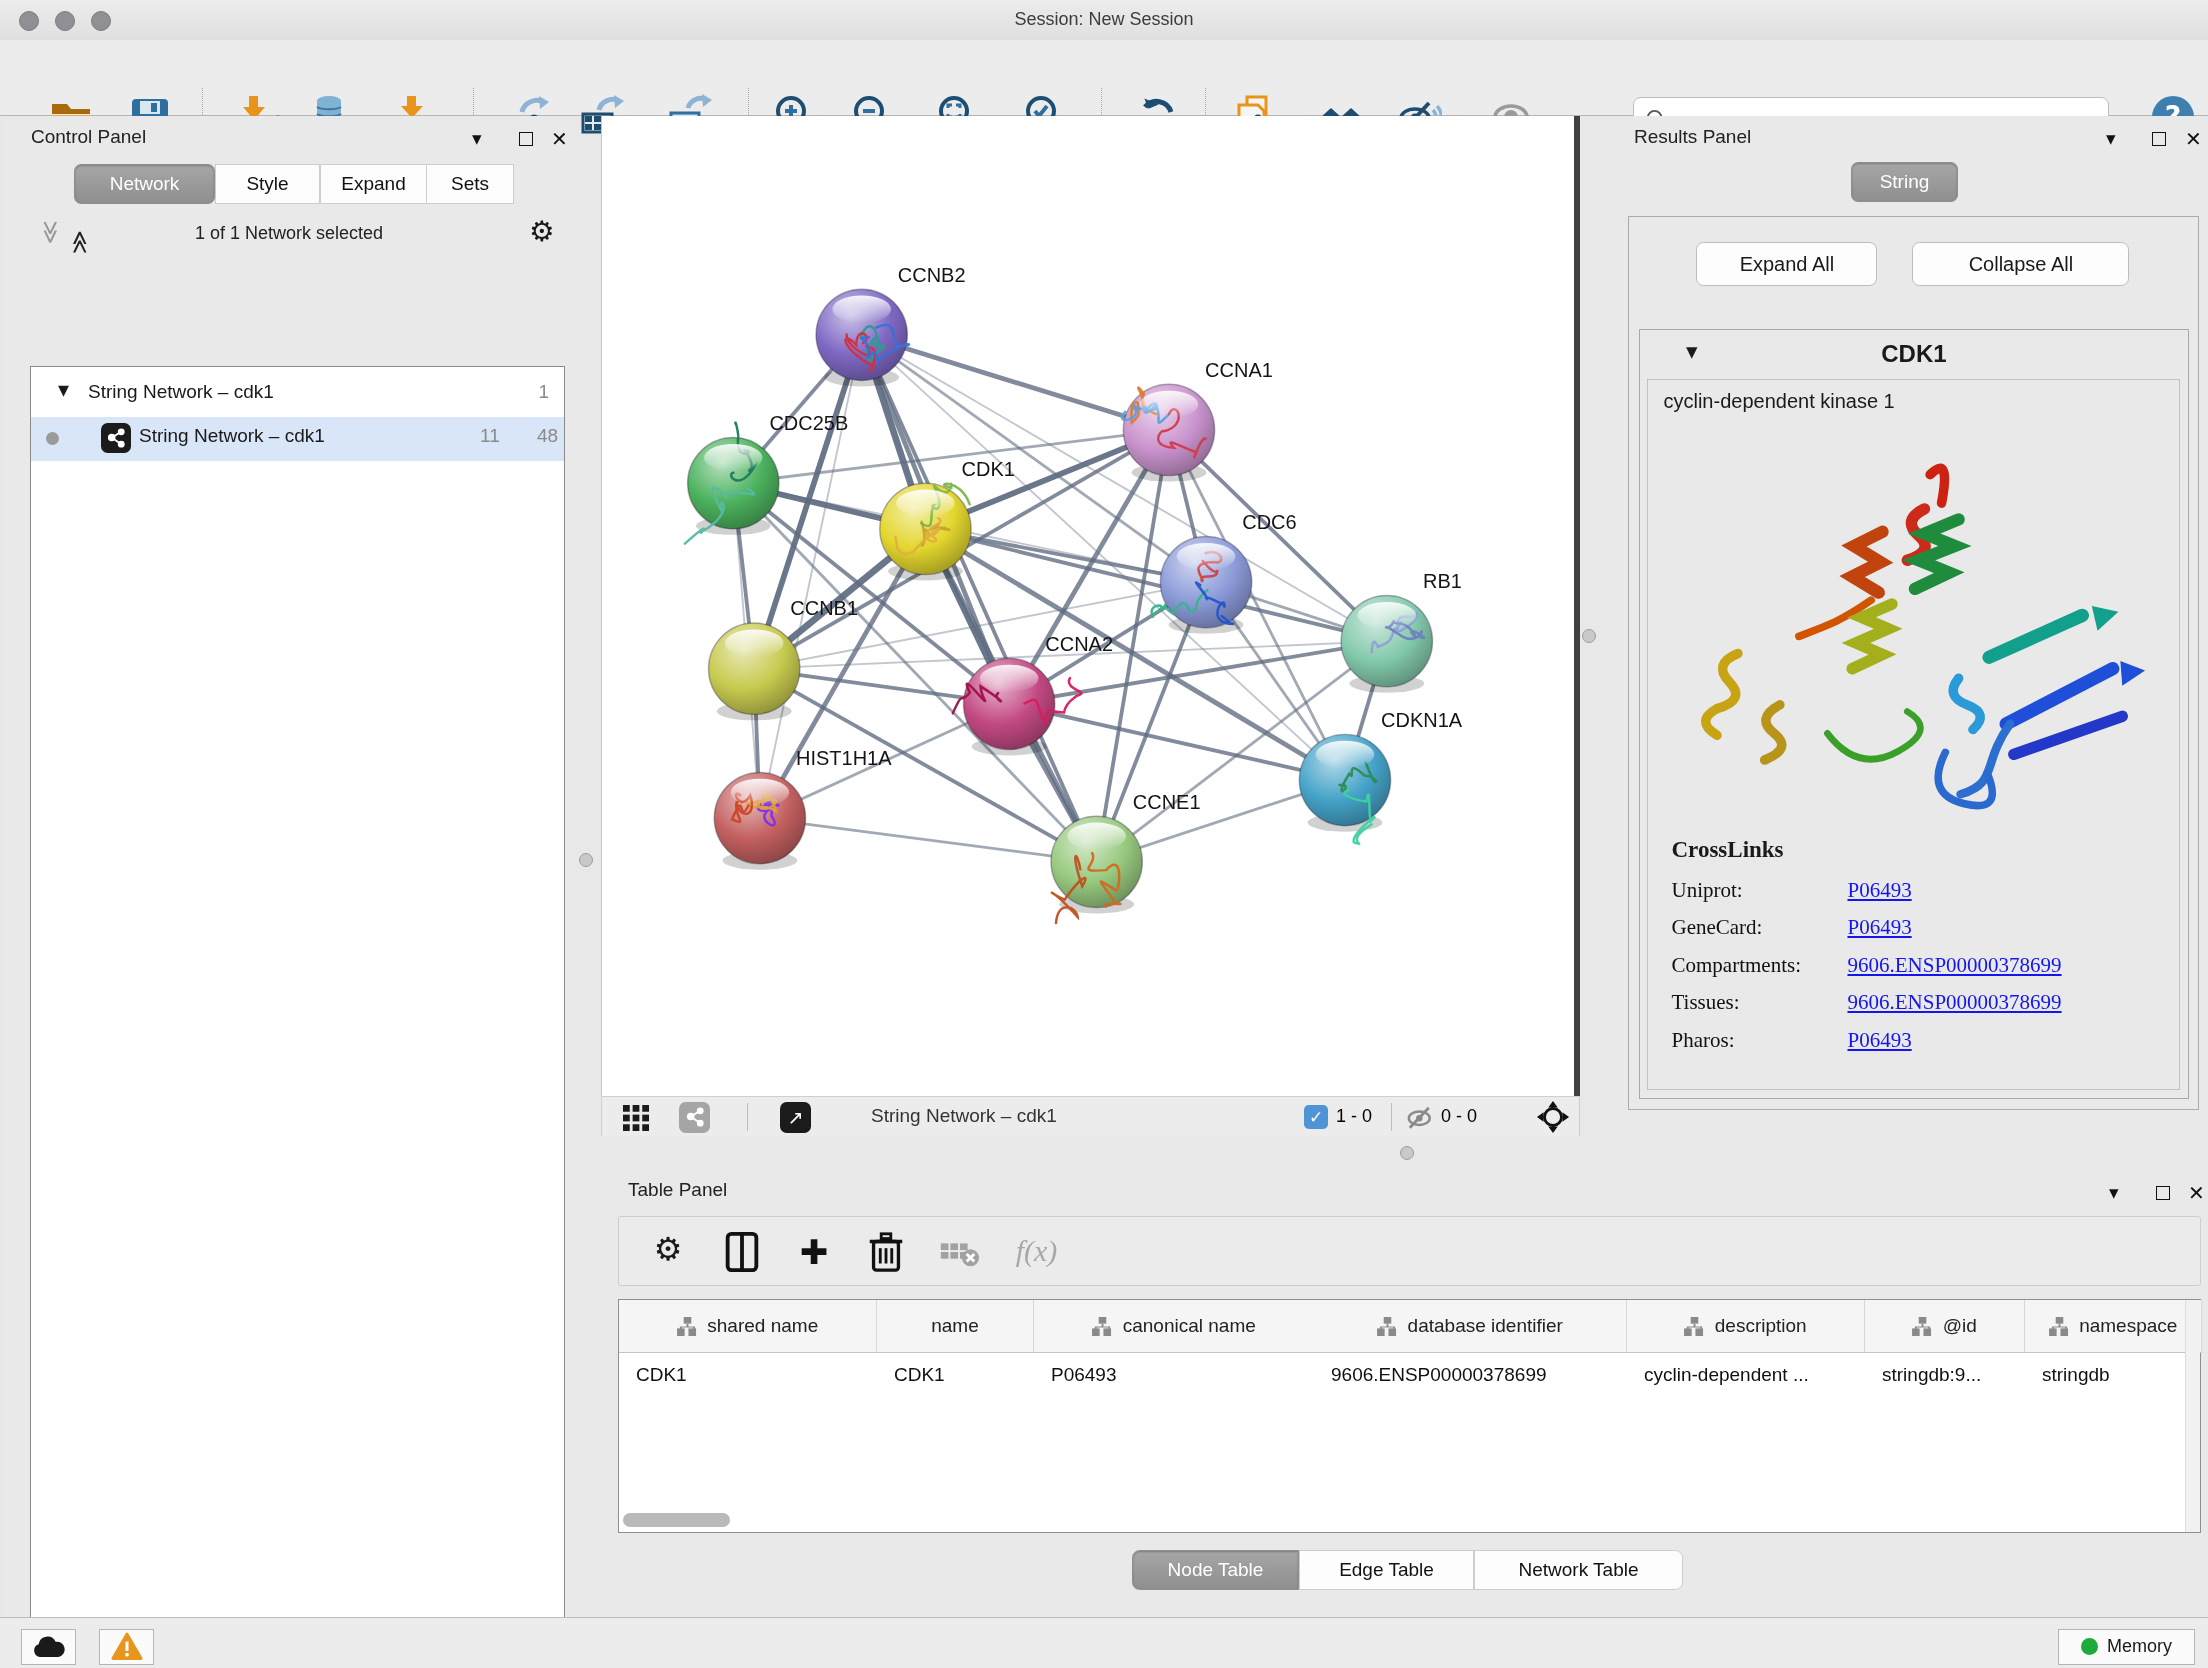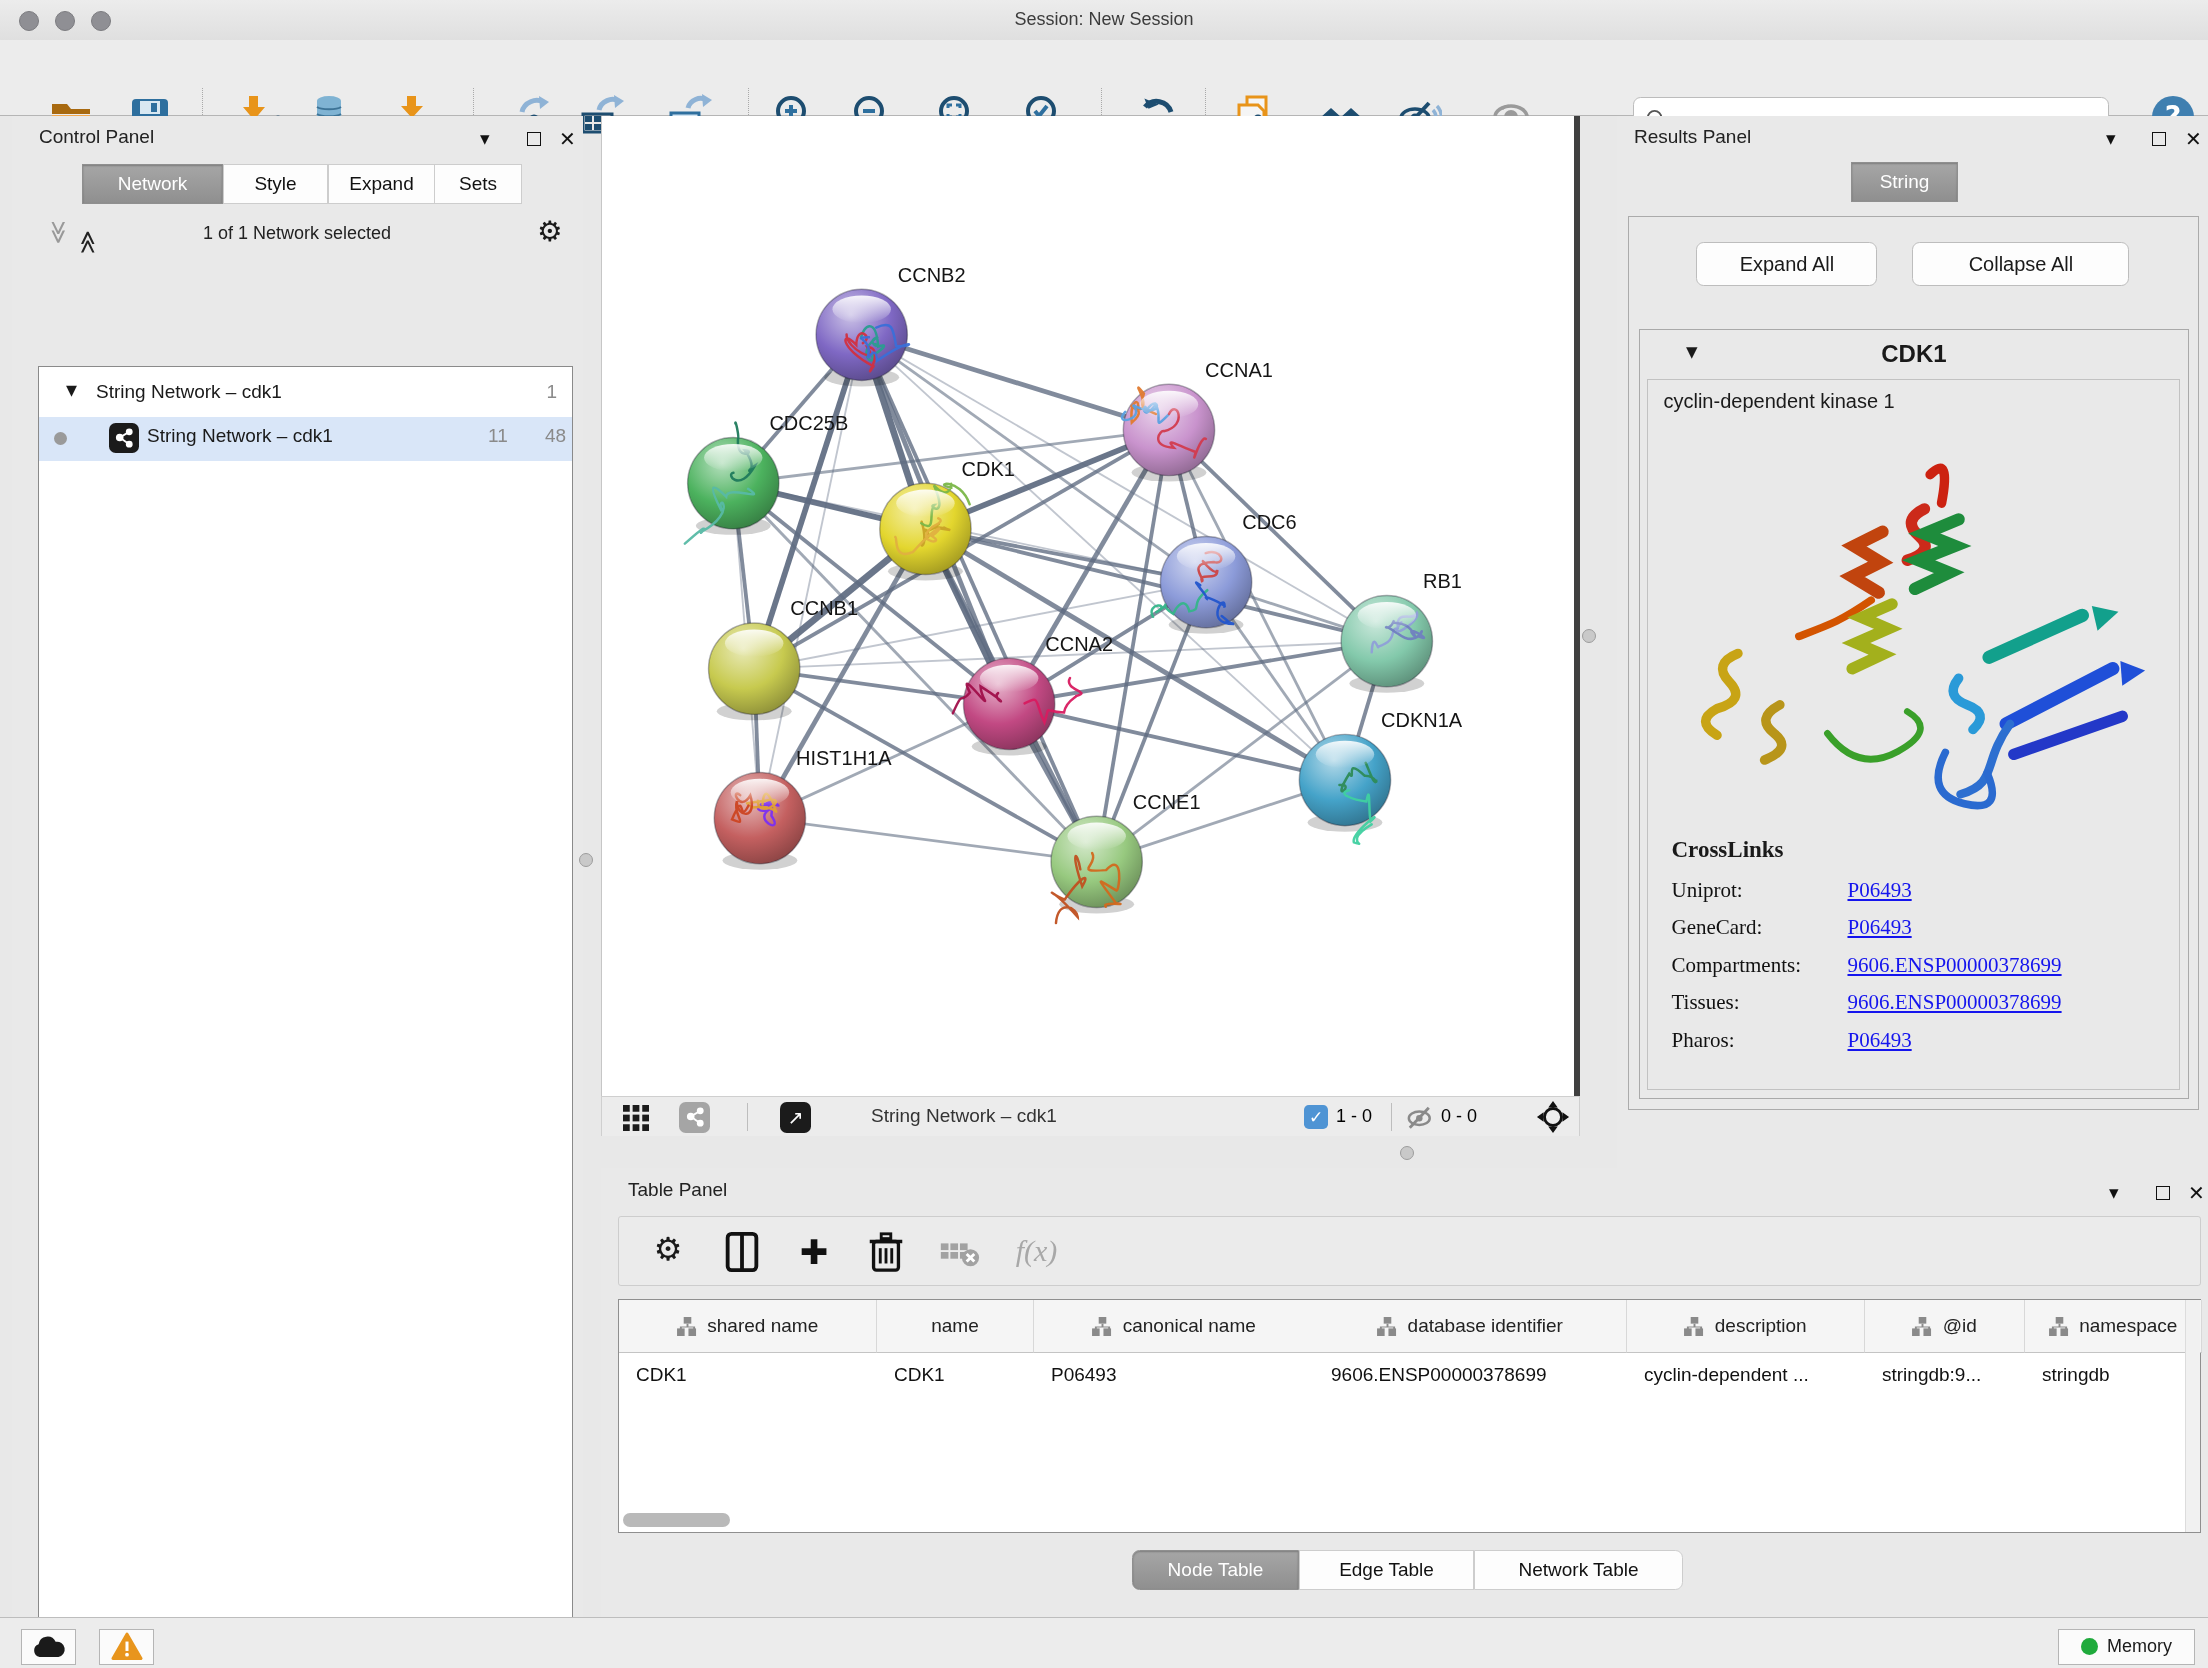--- a/index.html
+++ b/index.html
@@ -15,25 +15,25 @@
   .tb-icon{position:absolute;top:54px;width:46px;height:46px;cursor:pointer}
   .tb-sep{position:absolute;top:48px;height:59px;width:0;border-left:1.9px dotted #a9a9a9}
   #search-box{position:absolute;left:1633px;top:57px;width:476px;height:44px;background:#fff;border:1px solid #bcbcbc;border-radius:7.6px;display:flex;align-items:center;padding-left:9.5px}
   #search-box input{border:none;outline:none;font-size:18px;width:418px;background:transparent;font-family:"Liberation Sans",sans-serif}
   #help-btn{position:absolute;left:2152px;top:56px;width:42px;height:42px;border-radius:50%;background:#3f7fb0;color:#fff;font-size:28.5px;font-weight:bold;text-align:center;line-height:42px;font-family:"DejaVu Sans",sans-serif}
   
   .panel-title{font-size:19px;color:#222}
   .hdr-ico{position:absolute;font-family:"DejaVu Sans",sans-serif;color:#111;cursor:pointer}
   .hdr-square{position:absolute;width:14.3px;height:14.3px;border:1.9px solid #111;cursor:pointer}
   .tab{position:absolute;height:40px;border:1px solid #cdcdcd;background:#fdfdfd;color:#111;font-size:19px;text-align:center;line-height:38px;cursor:pointer}
-  .tab.sel{background:linear-gradient(#a6a6a6,#8f8f8f);color:#fff;border-color:#8f8f8f;border-radius:0;box-shadow:inset 0 1px 1.9px rgba(0,0,0,.25)}
+  .tab.sel{background:linear-gradient(#a6a6a6,#8f8f8f);color:#fff;border-color:#8f8f8f;border-radius:7px;box-shadow:inset 0 1px 1.9px rgba(0,0,0,.25)}
   .tab.first{border-radius:7.6px 0 0 7.6px}
   .tab.last{border-radius:0 7.6px 7.6px 0}
   
-  #control-panel{left:12px;top:116px;width:571px;height:1501px;background:#e9e9e9}
+  #control-panel{left:4px;top:116px;width:571px;height:1501px;background:#e9e9e9}
   #tree-box{position:absolute;left:26px;top:250px;width:535px;height:1327px;background:#fff;border:1.9px solid #8a8a8a}
   .tree-row{position:relative;width:100%;height:44px;font-size:19px}
   .tree-row .cnt{position:absolute;color:#8a8a8a}
   #tree-row-net{background:#d9e6f8}
   .share-btn{position:absolute;border-radius:6.7px;display:flex;align-items:center;justify-content:center}
   
   #net-canvas{left:601px;top:116px;width:979px;height:980px;background:#fff;border-left:1px solid #c6c6c6;border-right:6px solid #404040}
   #net-toolbar{left:601px;top:1096px;width:979px;height:40px;background:#ececec;border:1px solid #cfcfcf;border-width:1px 1px 0 1px;display:block}
   .nt-sep{position:absolute;top:5.7px;height:28.5px;border-left:1px solid #bdbdbd}
   #net-title{position:absolute;left:269px;top:7.6px;font-size:19px;color:#333}

